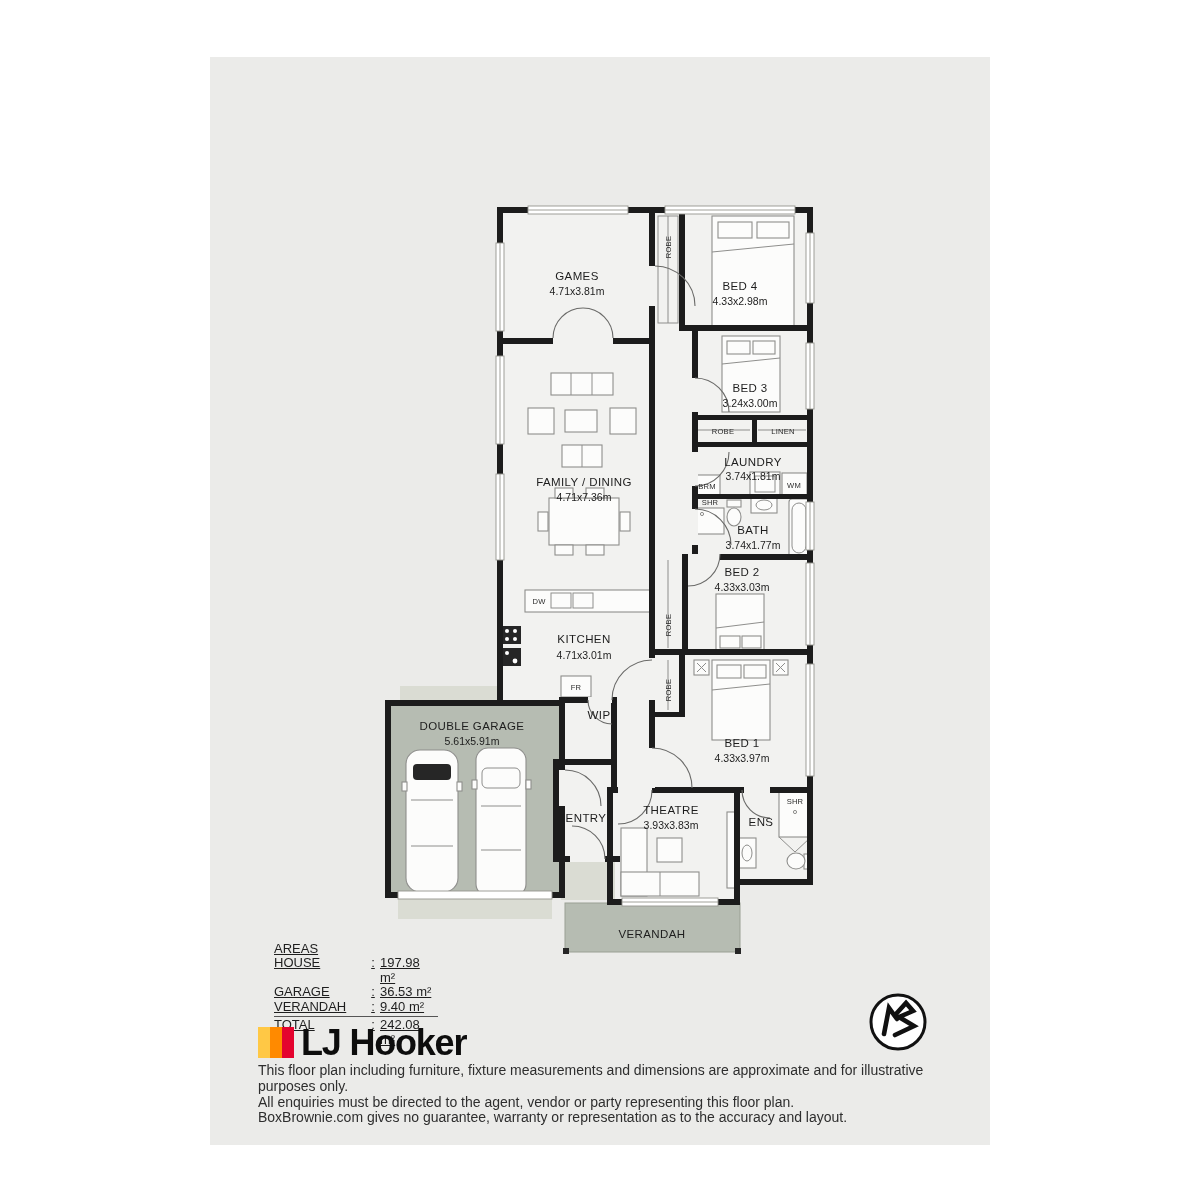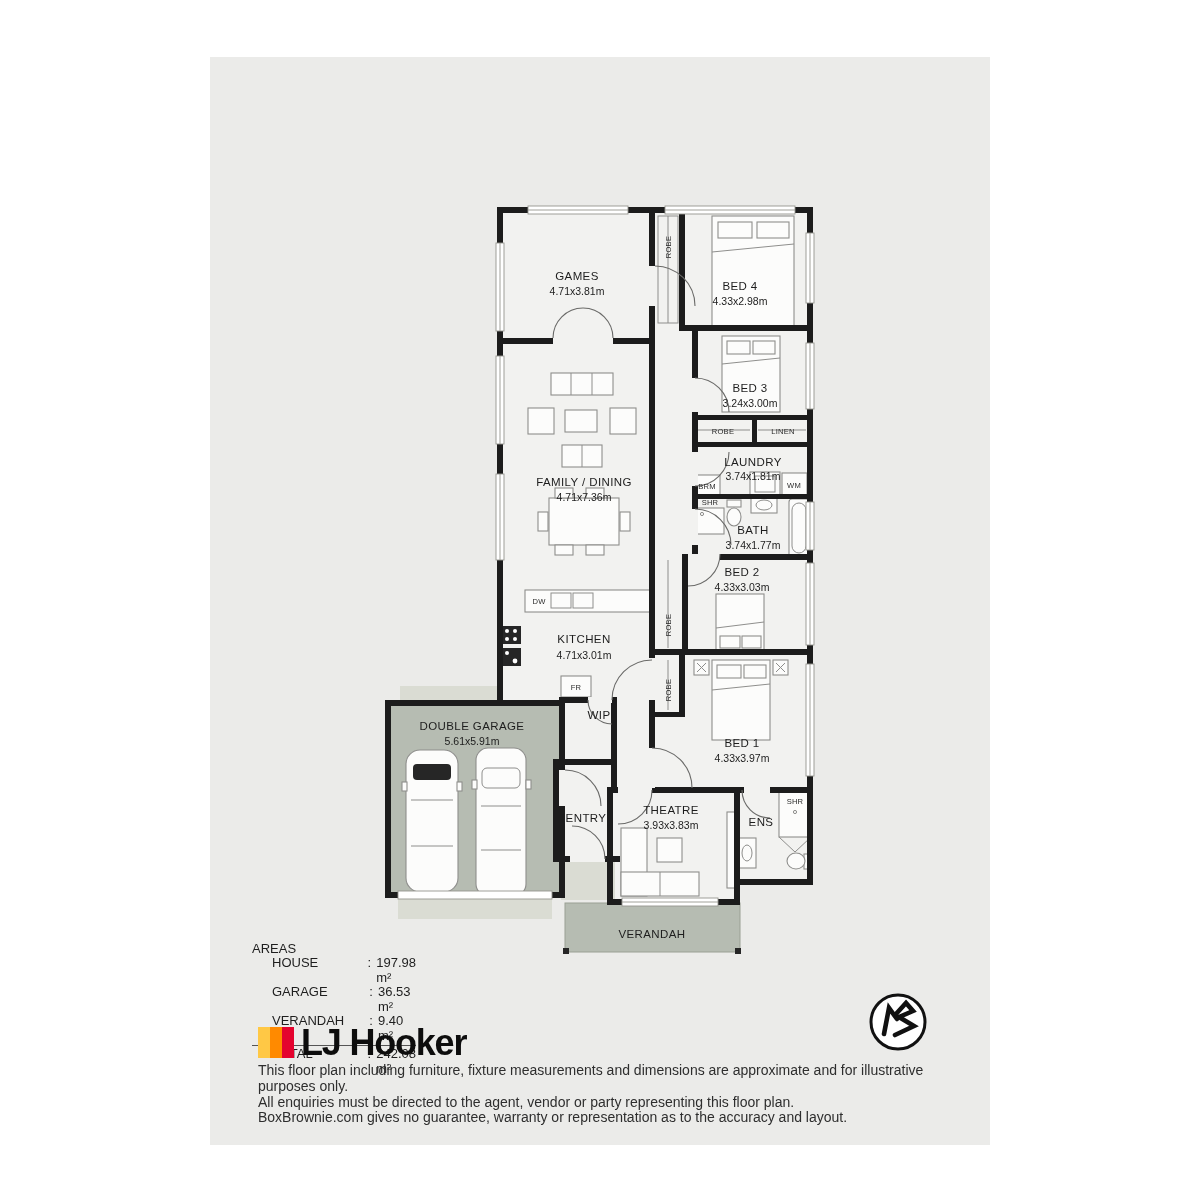--- a/index.html
+++ b/index.html
@@ -24,22 +24,22 @@
   .furl{fill:none;stroke:#8e8e8c;stroke-width:1;}
   .win{fill:#ffffff;stroke:#96968f;stroke-width:0.9;}
   .winl{stroke:#96968f;stroke-width:0.9;}
   .door{stroke:#6a6a68;stroke-width:1.1;fill:none;}
   .gap{fill:#f2f2f0;}
   text{fill:#1d1d1d;}
   .rname{font-size:11.5px;letter-spacing:0.4px;}
   .rdims{font-size:10.5px;}
   .fx{font-size:7.6px;letter-spacing:0.2px;fill:#2a2a2a;}
   
-  .areas{position:absolute;left:252px;top:941px;width:164px;font-size:13px;color:#1e1e1e;}
-  .areas .row{display:flex;line-height:14.5px;margin-left:20px;}
+  .areas{position:absolute;left:274px;top:941px;width:164px;font-size:13px;color:#1e1e1e;text-decoration:underline;}
+  .areas .row{display:flex;line-height:14.5px;}
   .areas .ttl{line-height:15px;}
   .areas .lab{width:92px;}
   .areas .col{width:14px;text-align:center;}
   .areas .val{flex:1;}
   .areas .divider{border-top:1px solid #555;margin:2px 0 1px 0;}
   .lj{position:absolute;left:258px;top:1025px;display:flex;align-items:flex-start;}
   .lj .stripes{display:flex;margin-top:2px;}
   .lj .stripe{width:12px;height:31px;}
   .lj .name{font-size:36px;font-weight:700;line-height:35px;letter-spacing:-1.2px;color:#0d0d0d;margin-left:7px;}
   .disclaimer{position:absolute;left:258px;top:1063px;width:710px;font-size:14px;line-height:15.8px;color:#2e2e2e;}

